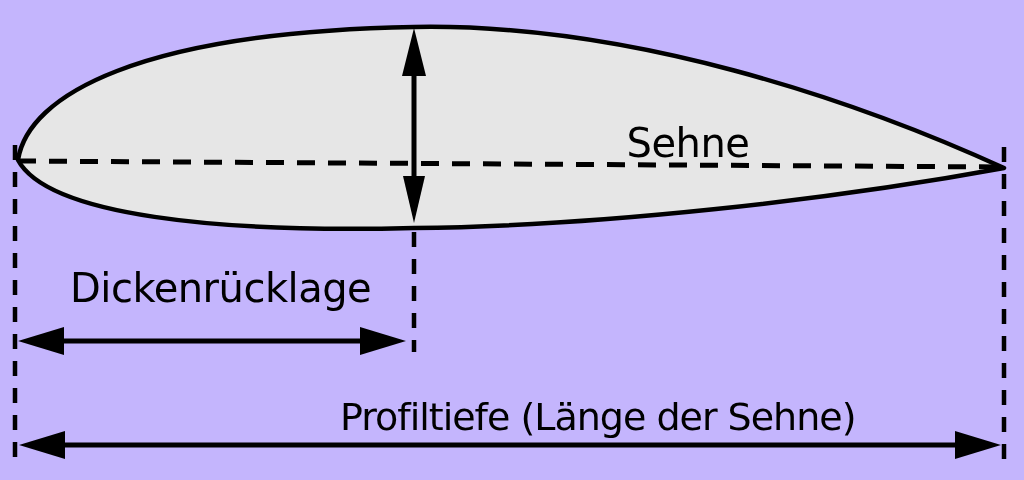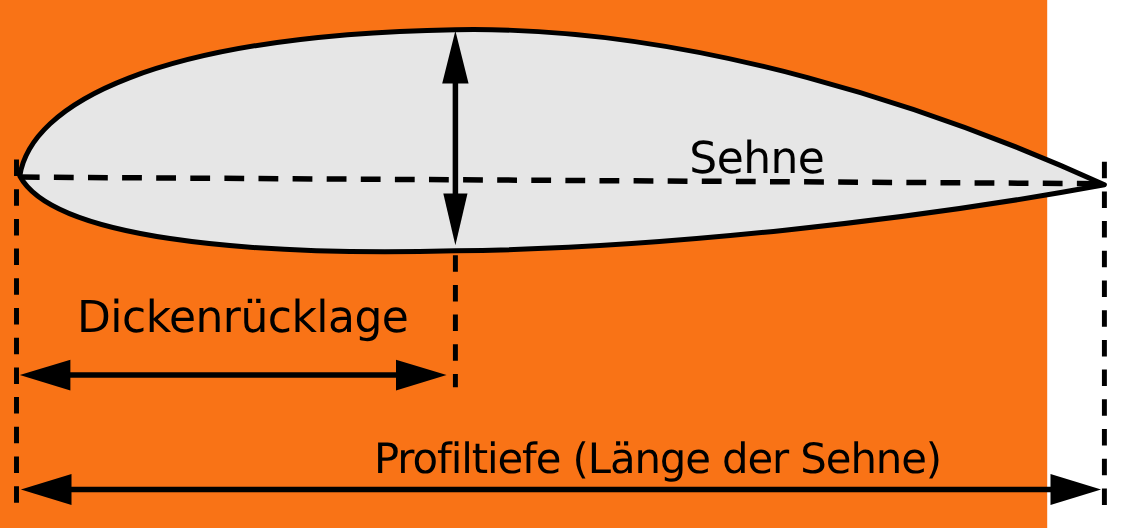--- a/index.html
+++ b/index.html
@@ -5,23 +5,23 @@
   html, body {
     margin: 0;
     padding: 0;
     background: #ffffff;
     width: 1024px;
     height: 480px;
     overflow: hidden;
   }
   .stage {
     position: relative;
-    width: 952px;
+    width: 1024px;
     height: 480px;
-    background: #f97316;
+    background: #c4b5fd;
   }
   svg {
     display: block;
     font-family: "DejaVu Sans", "Liberation Sans", sans-serif;
   }
   .airfoil {
     fill: #e6e6e6;
     stroke: #000000;
     stroke-width: 4.5;
     stroke-linejoin: round;

